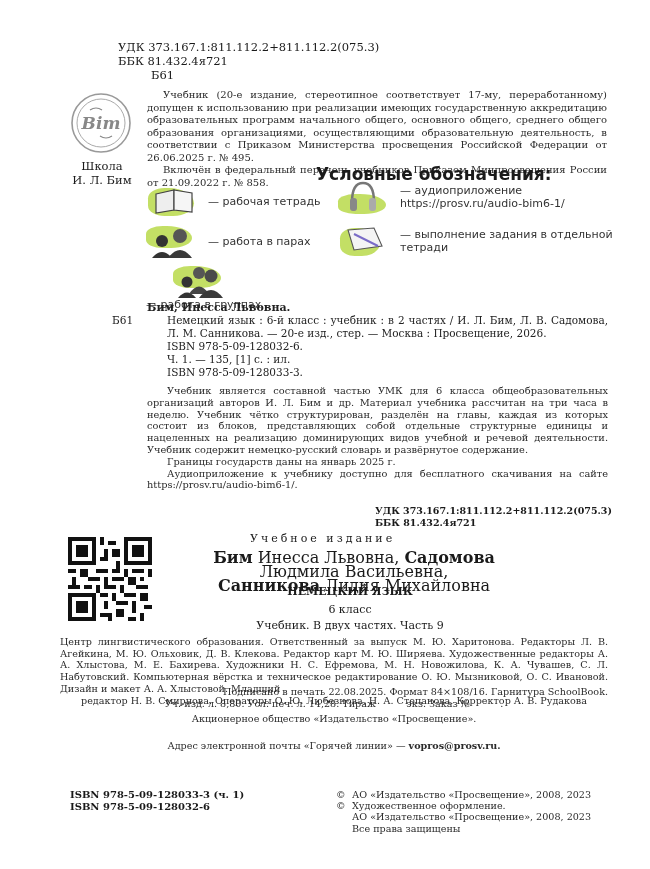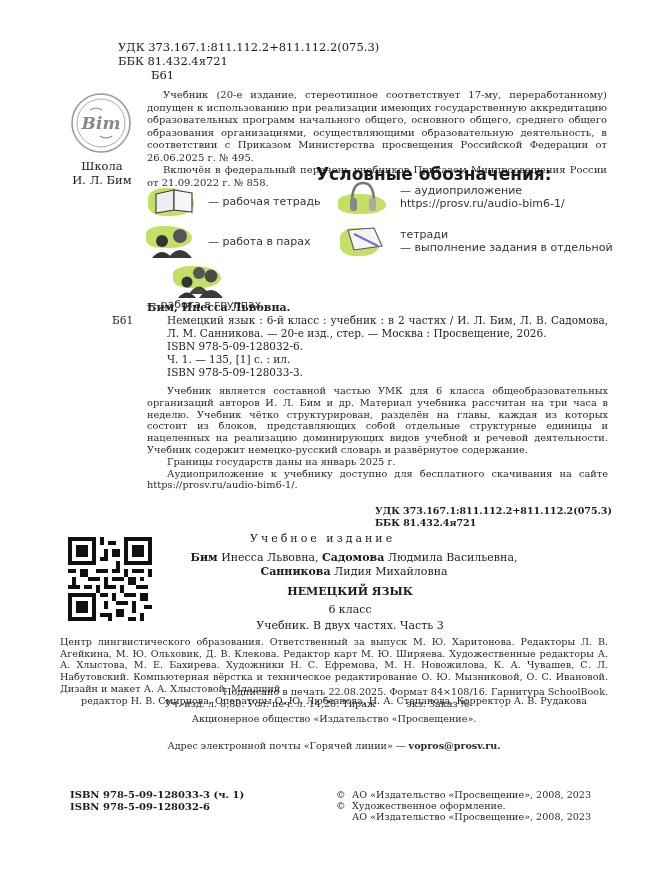--- a/index.html
+++ b/index.html
@@ -30,21 +30,21 @@
     .card .body { flex: 1; text-align: justify; }
     .card .indent { padding-left: 20px; }
     .annotation { left: 147px; top: 385px; width: 461px; font-size: 9.8px; line-height: 11.8px; text-align: justify; color: #2a2a2a; }
     .annotation p { text-indent: 20px; }
 
     .udk-right { left: 375px; top: 505px; font-size: 9.5px; line-height: 12px; font-weight: bold; }
 
     .qr { left: 68px; top: 537px; width: 84px; height: 84px; }
 
     .edition-label { left: 250px; top: 532px; font-size: 11px; letter-spacing: 3px; }
-    .authors { left: 174px; top: 551px; width: 360px; text-align: center; font-size: 11px; line-height: 14px; }
+    .authors { left: 174px; top: 551px; width: 360px; text-align: center; font-size: 16px; line-height: 14px; }
     .title { left: 200px; top: 585px; width: 300px; text-align: center; font-size: 11px; font-weight: bold; }
     .grade { left: 200px; top: 603px; width: 300px; text-align: center; font-size: 11px; }
     .part { left: 150px; top: 619px; width: 400px; text-align: center; font-size: 11px; }
 
     .credits { left: 60px; top: 636px; width: 548px; font-size: 9.6px; line-height: 11.7px; text-align: justify; color: #2a2a2a; }
     .credits .last { text-align: center; }
     .printing { left: 60px; top: 686px; width: 548px; text-align: center; font-size: 9.6px; line-height: 11.5px; color: #2a2a2a; }
     .publisher { left: 60px; top: 713px; width: 548px; text-align: center; font-size: 9.6px; line-height: 11.5px; color: #2a2a2a; }
     .hotline { left: 60px; top: 740px; width: 548px; text-align: center; font-size: 9.6px; color: #2a2a2a; }
     .hotline b { font-weight: bold; }
@@ -125,22 +125,22 @@
 
 <div class="abs legend-item" style="left:338px; top:224px;">
   <div class="ic">
     <div class="green-blob" style="left:2px; top:4px; width:40px; height:28px;"></div>
     <svg class="abs" style="left:6px; top:2px;" width="40" height="28" viewBox="0 0 40 28">
       <path d="M4 4 L30 2 L38 20 L10 24 Z" fill="#f4f4f4" stroke="#555" stroke-width="1.1"></path>
       <line x1="10" y1="8" x2="34" y2="20" stroke="#7a6cc7" stroke-width="2"></line>
     </svg>
   </div>
   <div class="lbl">
+    <div>— выполнение задания в отдельной</div>
     <div>тетради</div>
-    <div>— выполнение задания в отдельной</div>
   </div>
 </div>
 
 <div class="abs legend-item" style="left:146px; top:264px;flex-direction:column;">
   <div class="ic">
     <div class="green-blob" style="left:0px; top:2px; width:48px; height:22px;"></div>
     <svg class="abs" style="left:4px; top:0px;" width="46" height="34" viewBox="0 0 46 34">
       <circle cx="10" cy="18" r="5.5" fill="#333"></circle>
       <path d="M1 34 Q10 23 19 34 Z" fill="#333"></path>
       <circle cx="22" cy="9" r="6" fill="#555"></circle>
@@ -241,21 +241,21 @@
 <div class="abs authors">
   <div>
     <b>Бим</b><span> Инесса Львовна, </span><b>Садомова</b><span> Людмила Васильевна,</span>
   </div>
   <div>
     <b>Санникова</b><span> Лидия Михайловна</span>
   </div>
 </div>
 <div class="abs title">НЕМЕЦКИЙ ЯЗЫК</div>
 <div class="abs grade">6 класс</div>
-<div class="abs part">Учебник. В двух частях. Часть 3</div>
+<div class="abs part">Учебник. В двух частях. Часть 9</div>
 
 <div class="abs credits">
   <div>Центр лингвистического образования. Ответственный за выпуск М. Ю. Харитонова. Редакторы Л. В. Агейкина, М. Ю. Ольховик, Д. В. Клекова. Редактор карт М. Ю. Ширяева. Художественные редакторы А. А. Хлыстова, М. Е. Бахирева. Художники Н. С. Ефремова, М. Н. Новожилова, К. А. Чувашев, С. Л. Набутовский. Компьютерная вёрстка и техническое редактирование О. Ю. Мызниковой, О. С. Ивановой. Дизайн и макет А. А. Хлыстовой. Младший</div>
   <div class="last">редактор Н. В. Смирнова. Операторы О. Ю. Любезнова, Н. А. Степанова. Корректор А. В. Рудакова</div>
 </div>
 
 <div class="abs printing">
   <div style="white-space:pre;text-align:right;">Подписано в печать 22.08.2025. Формат 84×108/16. Гарнитура SchoolBook.</div>
   <div style="white-space:pre;">Уч.-изд. л. 8,80. Усл. печ. л. 14,28. Тираж          экз. Заказ №          .</div>
 </div>
@@ -270,13 +270,14 @@
 
 <div class="abs isbn-bottom">
   <div>ISBN 978-5-09-128033-3 (ч. 1)</div>
   <div>ISBN 978-5-09-128032-6</div>
 </div>
 
 <div class="abs copyright">
   <div><span class="sym">©</span><span>АО «Издательство «Просвещение», 2008, 2023</span></div>
   <div><span class="sym">©</span><span>Художественное оформление.</span></div>
   <div class="cont">АО «Издательство «Просвещение», 2008, 2023</div>
+  <div class="cont">Все права защищены</div>
 </div>
 
 </body></html>

